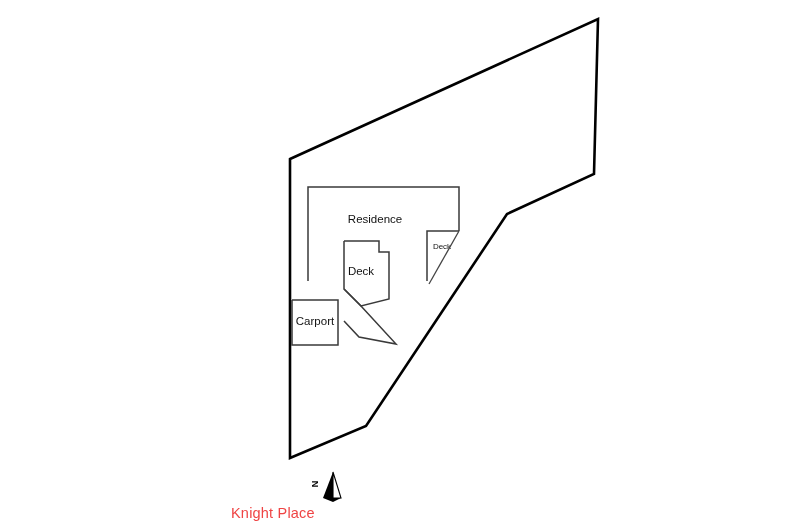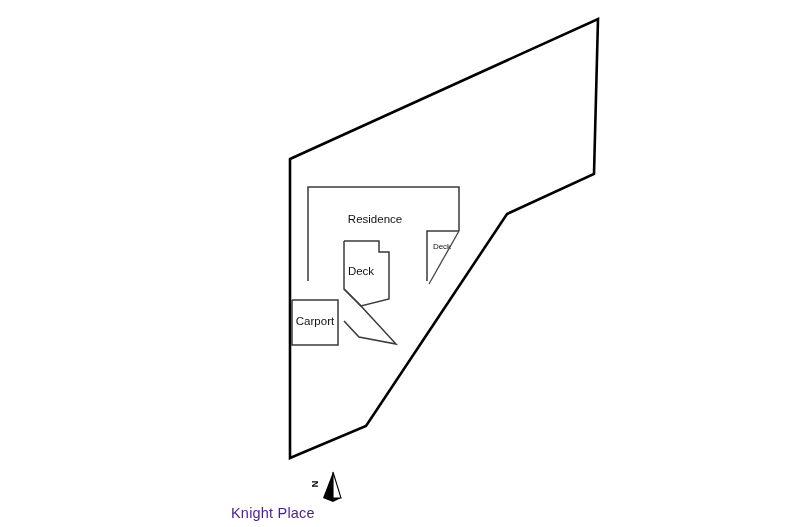--- a/index.html
+++ b/index.html
@@ -56,21 +56,21 @@
     dominant-baseline: middle;
   }
   .label-residence { font-size: 11.5px; }
   .label-deck-main { font-size: 11.5px; }
   .label-deck-side { font-size: 8px; }
   .label-carport  { font-size: 11.5px; }
   .street-label {
     position: absolute;
     font-family: "Liberation Sans", sans-serif;
     font-size: 14.5px;
-    color: #4c1d95;
+    color: #ef4444;
     white-space: nowrap;
     letter-spacing: 0.2px;
   }
   .compass-wrap {
     position: absolute;
     left: 303px;
     top: 459px;
     width: 56px;
     height: 50px;
   }

